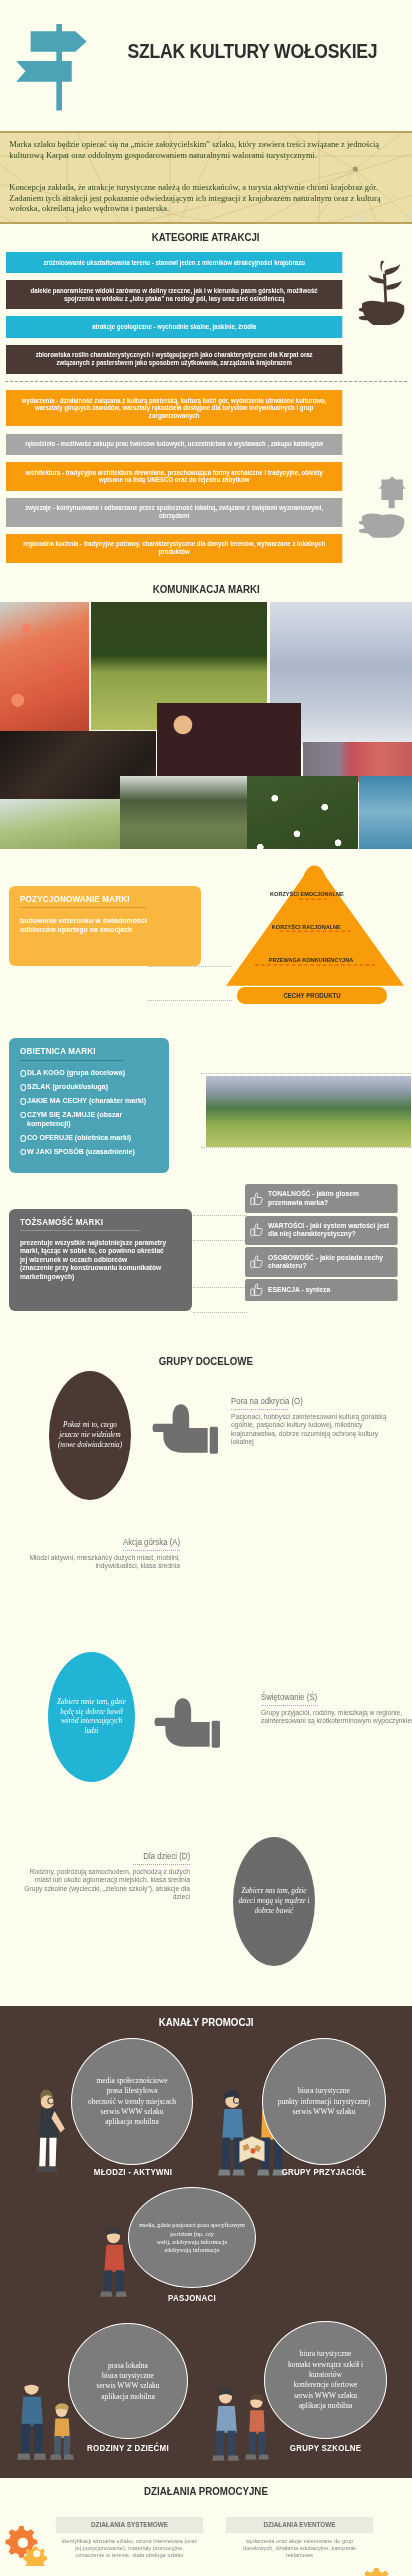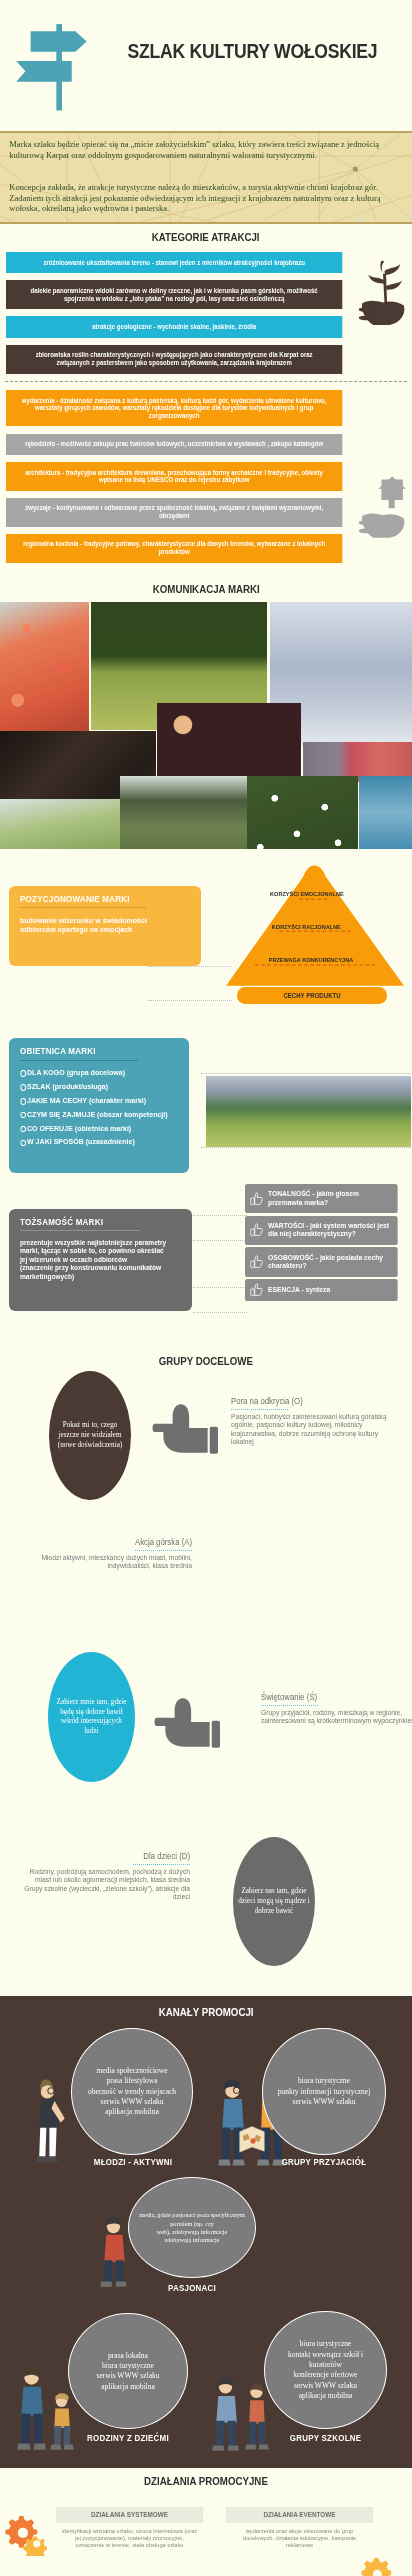--- a/index.html
+++ b/index.html
@@ -80,21 +80,21 @@
   }
   .banner .btext {
     font-family: "Liberation Sans Narrow","Liberation Sans", sans-serif;
     font-weight: bold;
     font-size: 11.3px;
     color: #2e2e2e;
     letter-spacing: 0px;
     transform: scaleX(0.86);
     white-space: nowrap;
   }
-  .banner.dark { background: #4a3a33; padding: 8.2px 0; }
+  .banner.dark { background: #4a3a33; padding: 8.2px 0; margin-top: 10px; }
   .banner.dark .btext { color: #ffffff; }
   .banner.dark .dots {
     background-image:
       radial-gradient(#2b211c 0.6px, transparent 0.6px),
       radial-gradient(#685750 0.6px, transparent 0.6px);
     background-size: 5.7px 5.7px, 5.7px 5.7px;
     background-position: 0 0, 2.8px 2.8px;
   }
 
   
@@ -169,20 +169,21 @@
   }
   .gbox .thumb { position: absolute; left: 4.6px; top: 50%; transform: translateY(-50%); }
 
   
   .grupy { position: relative; padding: 4.1px 0 3.1px 0; }
   .bubble {
     border-radius: 50%; color: #fff; display: flex; align-items: center;
     justify-content: center; text-align: center;
     font-family: "Liberation Serif", serif; font-size: 7.2px; line-height: 9.8px;
     padding: 5.2px;
+    font-style: italic;
   }
   .grp-title {
     font-family: "Liberation Sans Narrow","Liberation Sans", sans-serif;
     font-size: 8.2px; color: #6f6f6f; font-weight: normal;
     transform: scaleX(0.95); transform-origin: left;
   }
   .grp-rule { border-top: 1.5px dotted #63c3dd; margin: 2.1px 0 3.6px 0; width: 57px; }
   .grp-body {
     font-family: "Liberation Sans Narrow","Liberation Sans", sans-serif;
     font-size: 7px; line-height: 8.2px; color: #7a7a7a;
@@ -368,21 +369,21 @@
     <div class="pyr-label" style="left:268px;top:74px;">KORZYŚCI RACJONALNE</div>
     <div class="pyr-label" style="left:264px;top:107px;">PRZEWAGA KONKURENCYJNA</div>
   </div>
 
   <div class="blockwrap" style="height:31px;padding:0;">
     <div class="connector" style="position:absolute;left:148px;top:7.2px;width:84px;"></div>
     <div class="pill" style="position:absolute;left:233px;top:-5.2px;width:158px;">CECHY PRODUKTU</div>
   </div>
 
   <div class="blockwrap" style="height:160px;padding:0;">
-    <div class="card teal" style="position:absolute;left:9.3px;top:14.4px;width:180px;height:135px;">
+    <div class="card teal" style="position:absolute;left:9.3px;top:14.4px;width:160px;height:135px;">
       <h3>OBIETNICA MARKI</h3>
       <div class="rule"></div>
       <ul id="obietnica-list">
           <li>DLA KOGO (grupa docelowa)</li>
           <li>SZLAK (produkt/usługa)</li>
           <li>JAKIE MA CECHY (charakter marki)</li>
           <li>CZYM SIĘ ZAJMUJE (obszar kompetencji)</li>
           <li>CO OFERUJE (obietnica marki)</li>
           <li>W JAKI SPOSÓB (uzasadnienie)</li>
         </ul>
@@ -446,21 +447,21 @@
           <path d="M56 2 C66 2 72 12 72 26 L72 48 L108 48 L108 96 L60 96 C36 96 22 84 22 64 L22 56 L4 56 C0 52 0 44 4 40 L40 40 L40 26 C40 12 46 2 56 2 Z"></path>
           <rect x="112" y="46" width="16" height="52" rx="3"></rect>
         </g>
     </svg>
     <div style="position:absolute;left:231px;top:24px;width:170px;">
       <div class="grp-title">Pora na odkrycia (O)</div>
       <div class="grp-rule"></div>
       <div class="grp-body">Pasjonaci, hobbyści zainteresowani kulturą góralską ogólnie, pasjonaci kultury ludowej, miłośnicy krajoznawstwa, dobrze rozumieją ochronę kultury lokalnej</div>
     </div>
 
-    <div style="position:absolute;left:12px;top:165px;width:180px;">
+    <div style="position:absolute;left:0;top:165px;width:180px;">
       <div class="grp-title right">Akcja górska (A)</div>
       <div class="grp-rule" style="margin-left:auto;"></div>
       <div class="grp-body right">Młodzi aktywni, mieszkańcy dużych miast, mobilni, indywidualiści, klasa średnia</div>
     </div>
 
     <div class="bubble" style="position:absolute;left:48px;top:279px;width:87px;height:130px;background:#22b4d4;">Zabierz mnie tam, gdzie będę się dobrze bawił wśród interesujących ludzi</div>
     <svg style="position:absolute;left:154px;top:324px;" width="67" height="57" viewBox="0 0 130 110">
       <g fill="#6f6f6f">
           <path d="M56 2 C66 2 72 12 72 26 L72 48 L108 48 L108 96 L60 96 C36 96 22 84 22 64 L22 56 L4 56 C0 52 0 44 4 40 L40 40 L40 26 C40 12 46 2 56 2 Z"></path>
           <rect x="112" y="46" width="16" height="52" rx="3"></rect>

